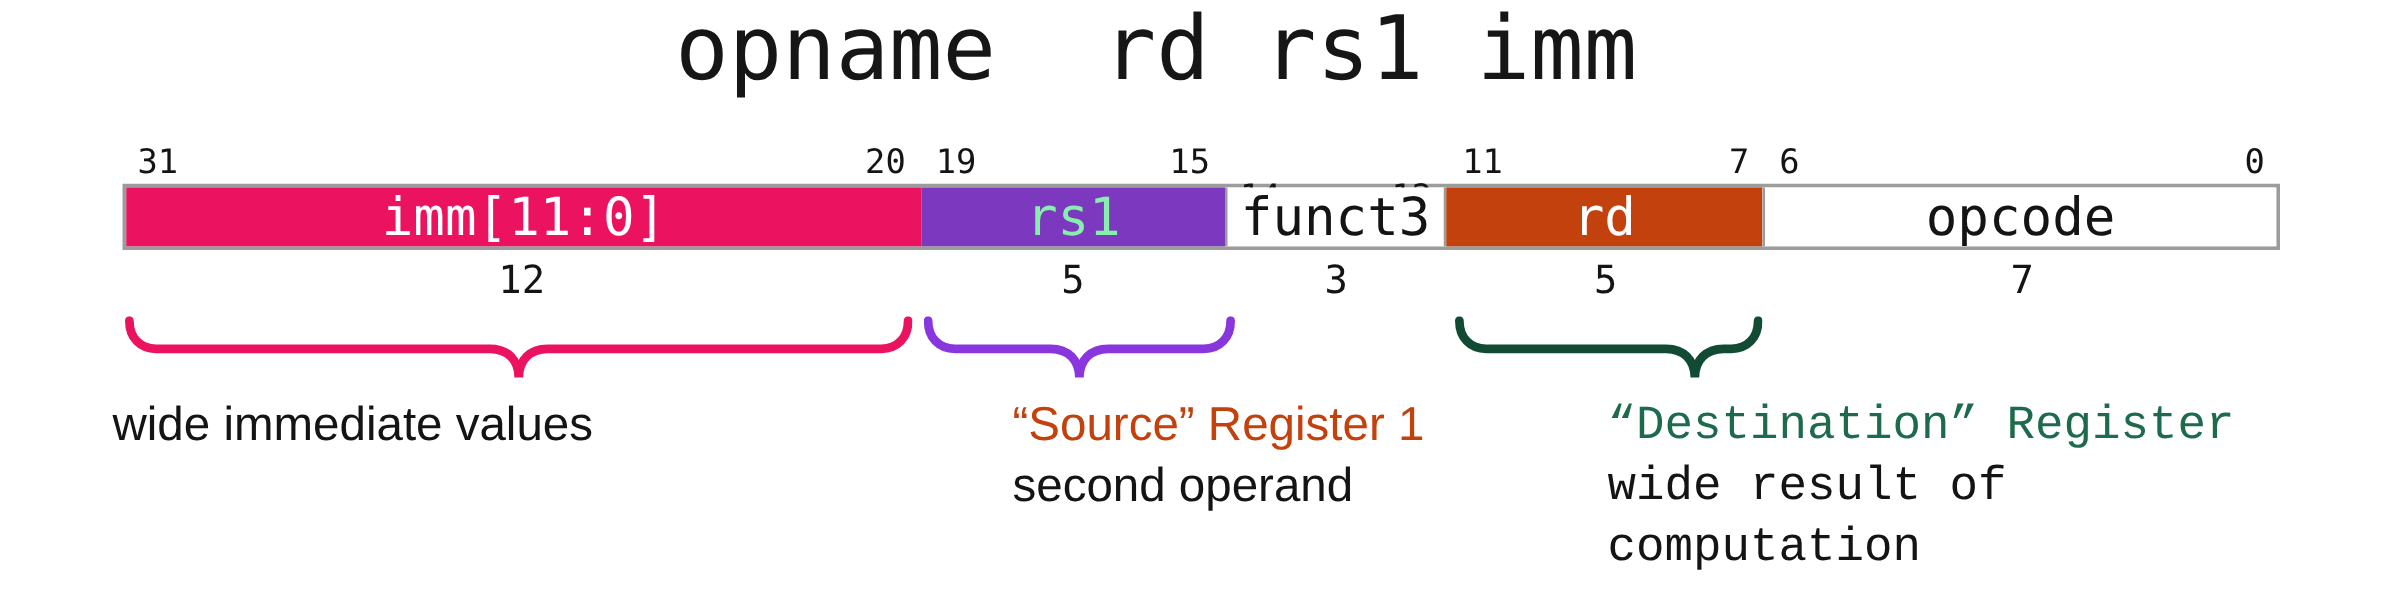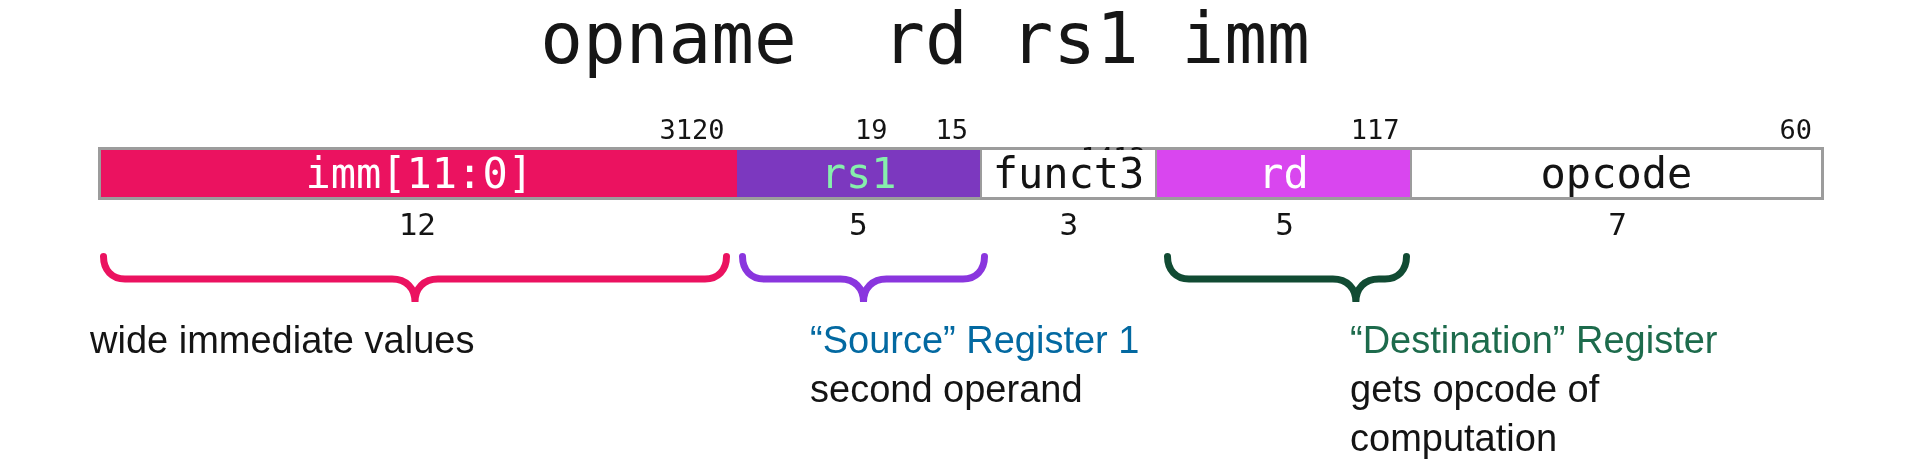--- a/index.html
+++ b/index.html
@@ -7,21 +7,21 @@
     position:relative; width:1920px; height:474px; background:#ffffff;
     overflow:hidden; font-family:"DejaVu Sans Mono", monospace; color:#141414;
   }
   .title{
     position:absolute; top:-4px; left:0; width:1850px; text-align:center;
     font-size:71px; line-height:86px; white-space:pre; font-weight:400;
     font-family:"DejaVu Sans Mono", monospace; color:#161616;
   }
   .diagram{ position:absolute; left:98px; top:113px; width:1726px; }
   .bits-row{ display:flex; width:100%; height:34px; font-size:27px; line-height:34px; }
-  .bits-cell{ display:flex; justify-content:flex-end; box-sizing:border-box; padding:0 12px; }
+  .bits-cell{ display:flex; justify-content:space-between; box-sizing:border-box; padding:0 12px; }
   .bar{
     display:flex; width:100%; height:53px; box-sizing:border-box;
     border:3px solid #9c9c9c; background:#ffffff;
   }
   .bar-cell{
     box-sizing:border-box; display:flex; align-items:center; justify-content:center;
     font-size:42px; line-height:47px; white-space:nowrap; overflow:hidden;
   }
   .bar-cell.div-both{ border-left:2px solid #9c9c9c; border-right:2px solid #9c9c9c; }
   .bar-cell.div-left{ border-left:2px solid #9c9c9c; }
@@ -71,21 +71,21 @@
     <div class="bar">
       <div class="bar-cell" style="flex: 0 0 37%; background: rgb(235, 18, 96); color: rgb(255, 255, 255);">
         <span>imm[11:0]</span>
       </div>
       <div class="bar-cell" style="flex: 0 0 14.1%; background: rgb(124, 56, 191); color: #86efac;">
         <span>rs1</span>
       </div>
       <div class="bar-cell div-both" style="flex: 0 0 10.3%; background: rgb(255, 255, 255); color: rgb(20, 20, 20);">
         <span>funct3</span>
       </div>
-      <div class="bar-cell" style="flex: 0 0 14.7%; background: #d946ef; color: rgb(255, 255, 255); justify-content: center;">
+      <div class="bar-cell" style="flex: 0 0 14.7%; background: #c2410c; color: rgb(255, 255, 255); justify-content: center;">
         <span>rd</span>
       </div>
       <div class="bar-cell div-left" style="flex: 0 0 23.9%; background: rgb(255, 255, 255); color: rgb(20, 20, 20);">
         <span>opcode</span>
       </div>
     </div>
 
     <div class="widths-row">
       <div class="widths-cell" style="flex: 0 0 37%;">12</div>
       <div class="widths-cell" style="flex: 0 0 14.1%;">5</div>
@@ -103,22 +103,22 @@
       <path d="M 3.5 3.5 C 3.5 17 12 26 25 26 L 101.5 26 C 115.5 26 124.5 35 124.5 49 C 124.5 35 133.5 26 147.5 26 L 224 26 C 237 26 245.5 17 245.5 3.5" fill="none" stroke="#8A36DE" stroke-width="7" stroke-linecap="round"></path>
     </svg>
   <svg class="brace" viewBox="0 0 246 56" style="left: 1164px; width: 246px;">
       <path d="M 3.5 3.5 C 3.5 17 12 26 25 26 L 168.88 26 C 182.88 26 191.88 35 191.88 49 C 191.88 35 200.88 26 214.88 26 L 221 26 C 234 26 242.5 17 242.5 3.5" fill="none" stroke="#114B33" stroke-width="7" stroke-linecap="round"></path>
     </svg>
 
   <div class="caption" style="left: 90px;">
       <span class="cap-line"><span>wide immediate values</span></span>
     </div>
   <div class="caption" style="left: 810px;">
-      <span class="cap-line"><span style="color: #0369a1;">“Source” Register 1</span></span>
+      <span class="cap-line"><span style="color: #c2410c;">“Source” Register 1</span></span>
       <span class="cap-line"><span>second operand</span></span>
     </div>
-  <div class="caption" style="left: 1350px;">
+  <div class="caption" style="left: 1286px; font-family: Liberation Mono, monospace;">
       <span class="cap-line"><span style="color: rgb(29, 107, 76);">“Destination” Register</span></span>
-      <span class="cap-line"><span>gets opcode of</span></span>
+      <span class="cap-line"><span>wide result of</span></span>
       <span class="cap-line"><span>computation</span></span>
     </div>
 
 </div>
 
 </body></html>

